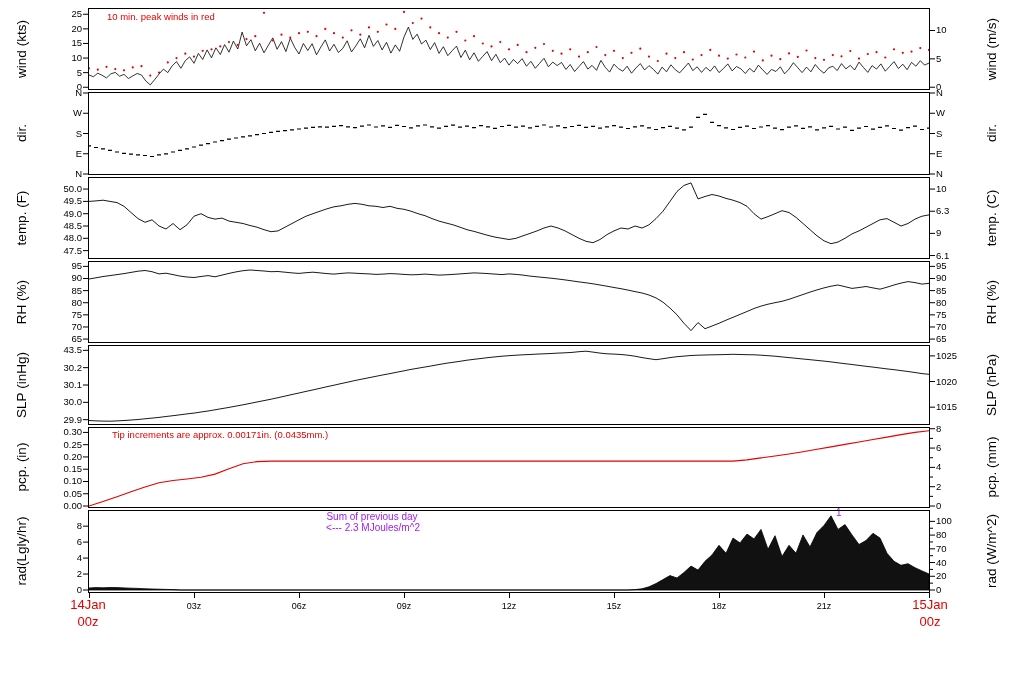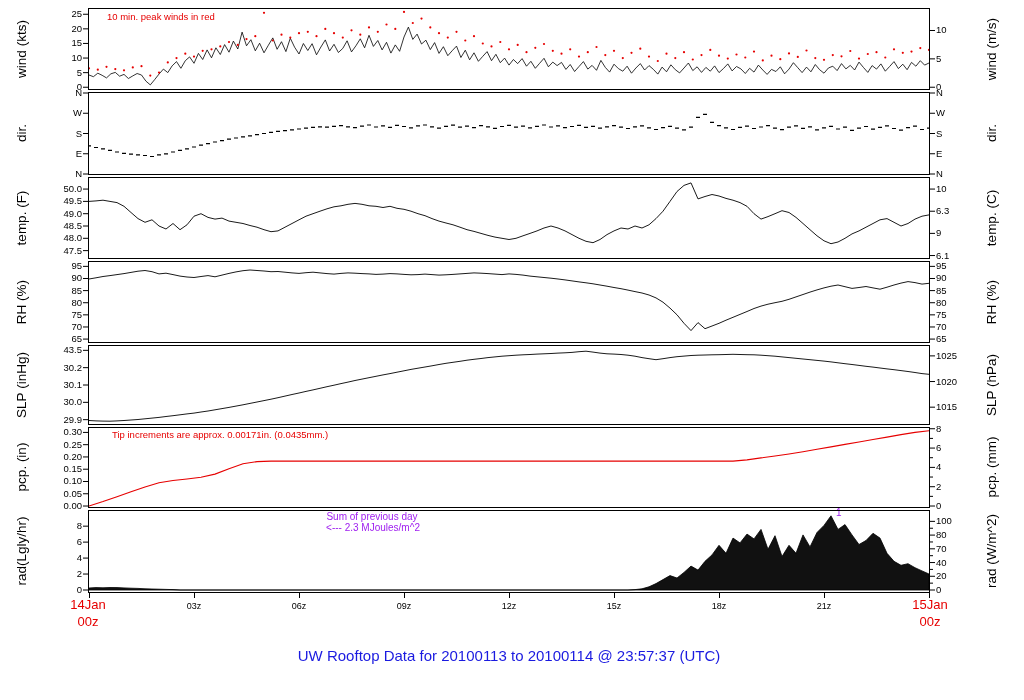--- a/index.html
+++ b/index.html
@@ -48,21 +48,20 @@
   <div class="ann red" style="left:112px;top:429px">Tip increments are approx. 0.00171in. (0.0435mm.)</div>
   <div class="ann purple ctr" style="left:372px;top:511px">Sum of previous day</div>
   <div class="ann purple ctr" style="left:373px;top:522px">&lt;--- 2.3 MJoules/m^2</div>
   <div class="ann purple" style="left:836px;top:507px">1</div>
 
   <div class="datelab" style="left:88px;top:597px">14Jan</div>
   <div class="datelab" style="left:88px;top:614px">00z</div>
   <div class="datelab" style="left:930px;top:597px">15Jan</div>
   <div class="datelab" style="left:930px;top:614px">00z</div>
 
-  <div class="title">UW Rooftop Data for 20100113  to  20100114 @ 23:57:37  (UTC)</div>
 <svg width="856" height="82" style="left: 82px; top: 8px;">
       <defs>
         <clipPath id="clip-wind">
           <rect x="7" y="1" width="840" height="80"></rect>
         </clipPath>
       </defs>
       <rect x="6.5" y="0.5" width="841" height="81" fill="none" stroke="#000" stroke-width="1"></rect>
       <line x1="1" x2="6" y1="79.24817518248175" y2="79.24817518248175" stroke="#000" stroke-width="1"></line>
       <line x1="1" x2="6" y1="64.64963503649633" y2="64.64963503649633" stroke="#000" stroke-width="1"></line>
       <line x1="1" x2="6" y1="50.051094890510946" y2="50.051094890510946" stroke="#000" stroke-width="1"></line>

